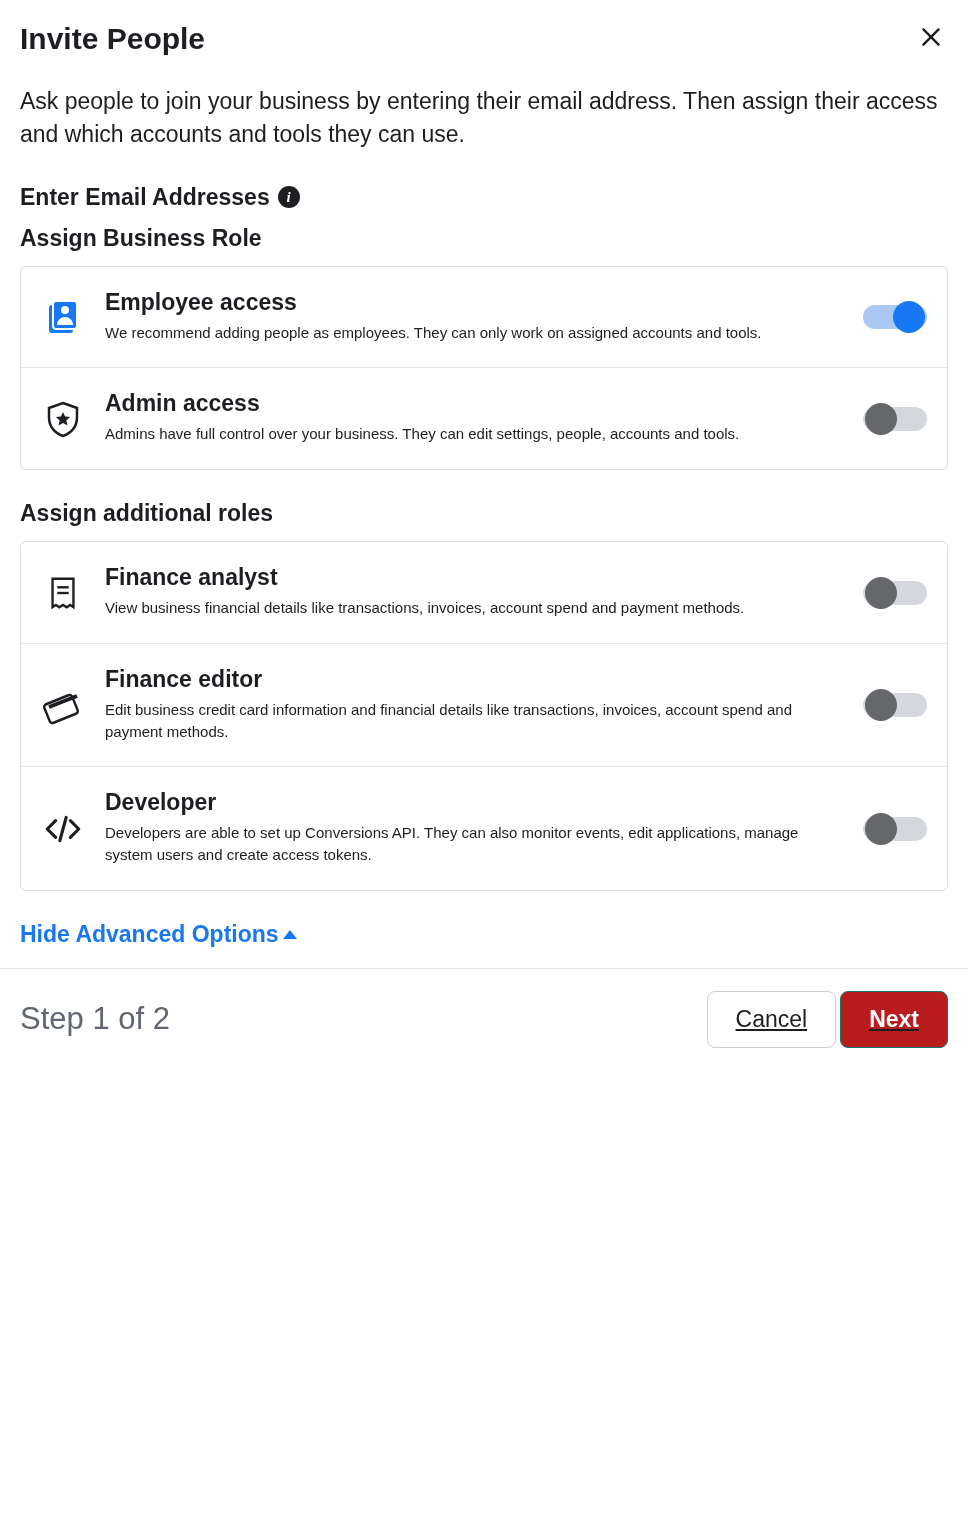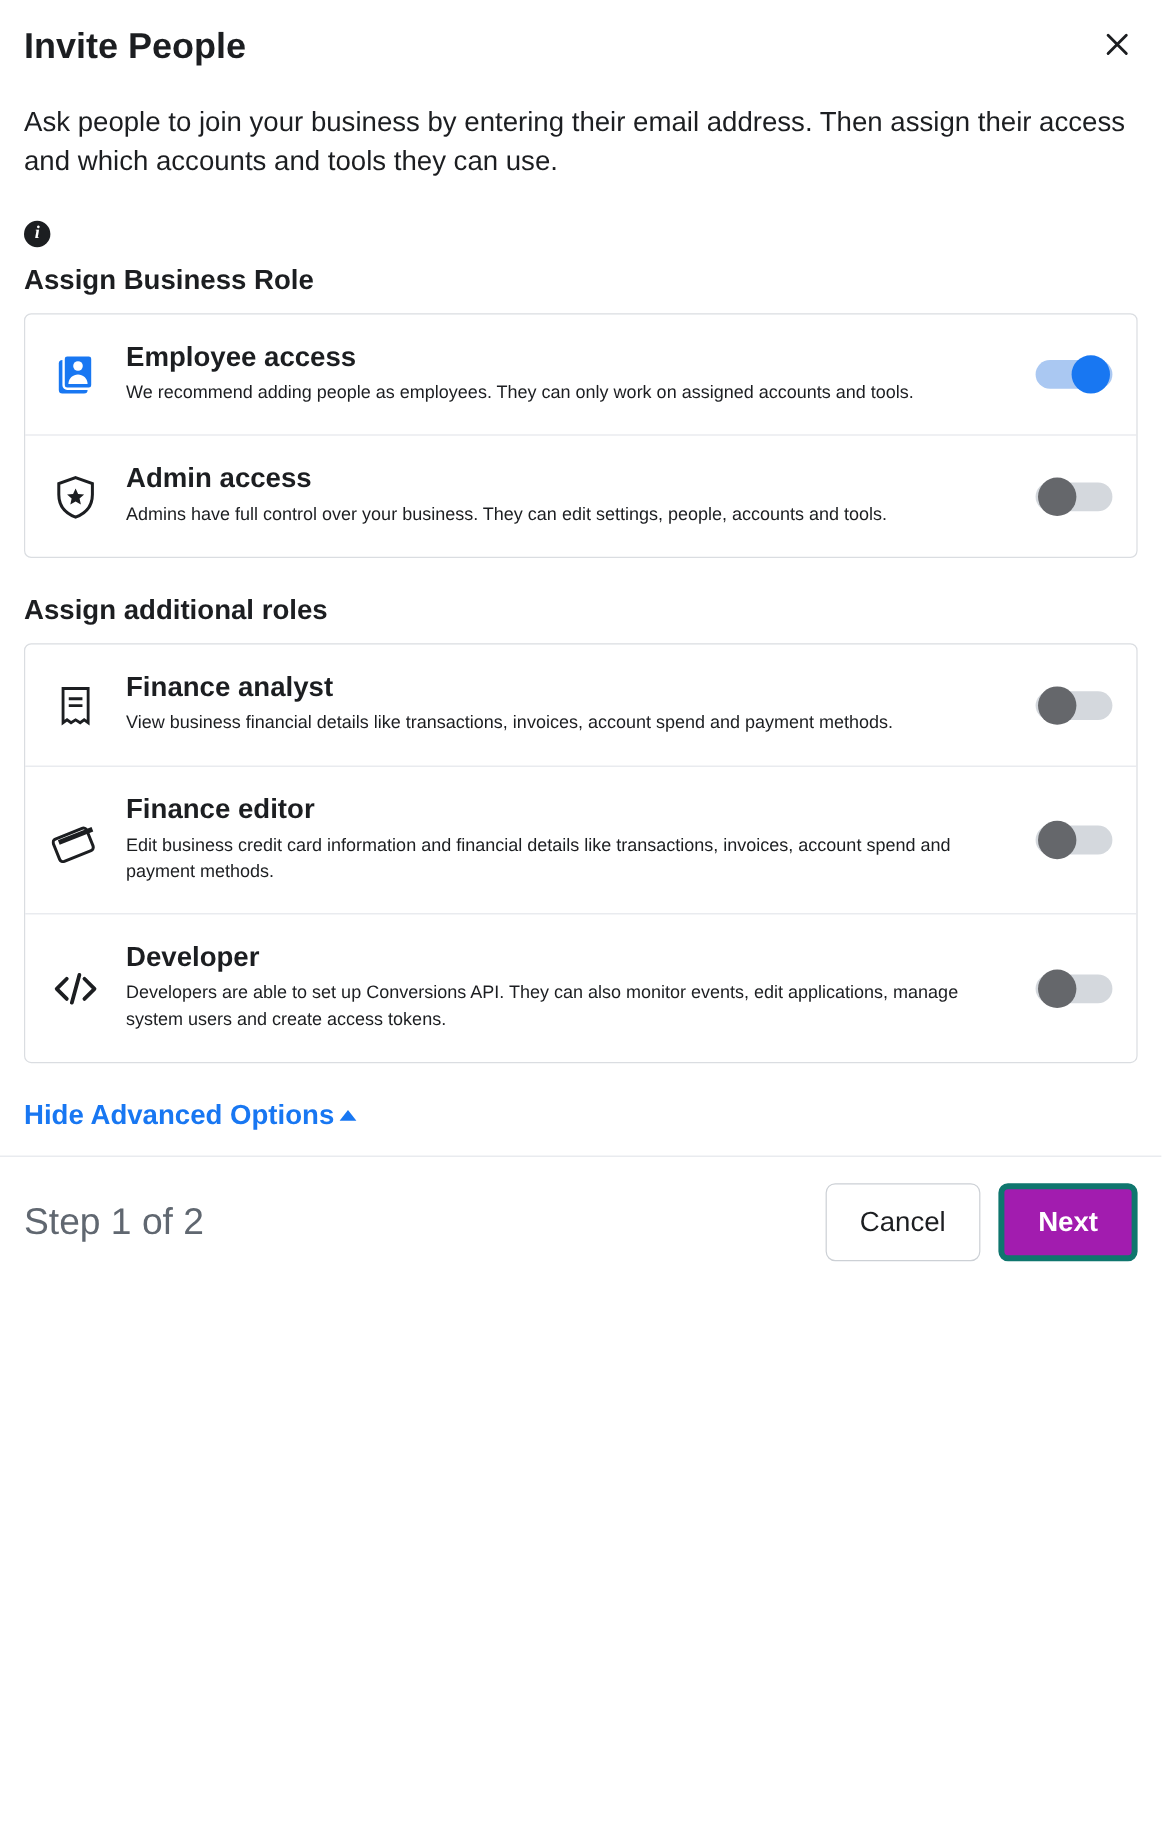--- a/index.html
+++ b/index.html
@@ -22,24 +22,24 @@
   .role-desc { font-size: 15px; line-height: 1.45; color: #1c1e21; }
   .toggle { position: relative; width: 64px; height: 36px; flex-shrink: 0; cursor: pointer; margin-top: 2px; }
   .toggle-track { position: absolute; top: 6px; left: 0; right: 0; height: 24px; border-radius: 12px; background: #d4d8dd; }
   .toggle-knob { position: absolute; top: 2px; left: 2px; width: 32px; height: 32px; border-radius: 50%; background: #65676b; transition: left 0.15s, background 0.15s; }
   .toggle.on .toggle-track { background: #aac8f2; }
   .toggle.on .toggle-knob { left: 30px; background: #1877f2; }
   .advanced-link { display: inline-flex; align-items: center; gap: 4px; color: #1877f2; font-size: 23px; font-weight: 600; cursor: pointer; margin-bottom: 20px; }
   .caret-up { width: 0; height: 0; border-left: 7px solid transparent; border-right: 7px solid transparent; border-bottom: 9px solid #1877f2; }
   .footer { border-top: 1px solid #e4e6eb; padding: 22px 20px 28px 20px; display: flex; align-items: center; justify-content: space-between; }
   .step-text { font-size: 31px; color: #606770; }
-  .footer-buttons { display: flex; gap: 15px; }
+  .footer-buttons { display: flex; gap: 4px; text-decoration: underline; }
   .btn { font-size: 23px; font-weight: 400; padding: 14px 28px; border-radius: 8px; cursor: pointer; }
   .btn-cancel { background: #fff; border: 1px solid #ccd0d5; color: #1c1e21; }
-  .btn-next { background: #a21caf; border: 5px solid #0f766e; color: #fff; font-weight: 600; }
+  .btn-next { background: #b91c1c; border: 1px solid #0f766e; color: #fff; font-weight: 600; }
 </style>
 </head>
 <body>
 
 <div class="modal">
 
   <div class="header">
     <h1 class="title">Invite People</h1>
     <button class="close-btn">
       <span>
@@ -47,20 +47,21 @@
             <line x1="5" y1="5" x2="19" y2="19"></line>
             <line x1="19" y1="5" x2="5" y2="19"></line>
           </svg>
       </span>
     </button>
   </div>
 
   <p class="description">Ask people to join your business by entering their email address. Then assign their access and which accounts and tools they can use.</p>
 
   <div class="section-label">
+    <span>Enter Email Addresses</span>
     <span class="info-icon">i</span>
   </div>
 
   <div class="section-label">Assign Business Role</div>
   <div class="role-panel">
 
     <div class="role-row">
       <div class="role-icon">
         <svg width="40" height="40" viewBox="0 0 40 40">
             <rect x="6" y="8" width="24" height="28" rx="3" fill="#1877f2"></rect>

